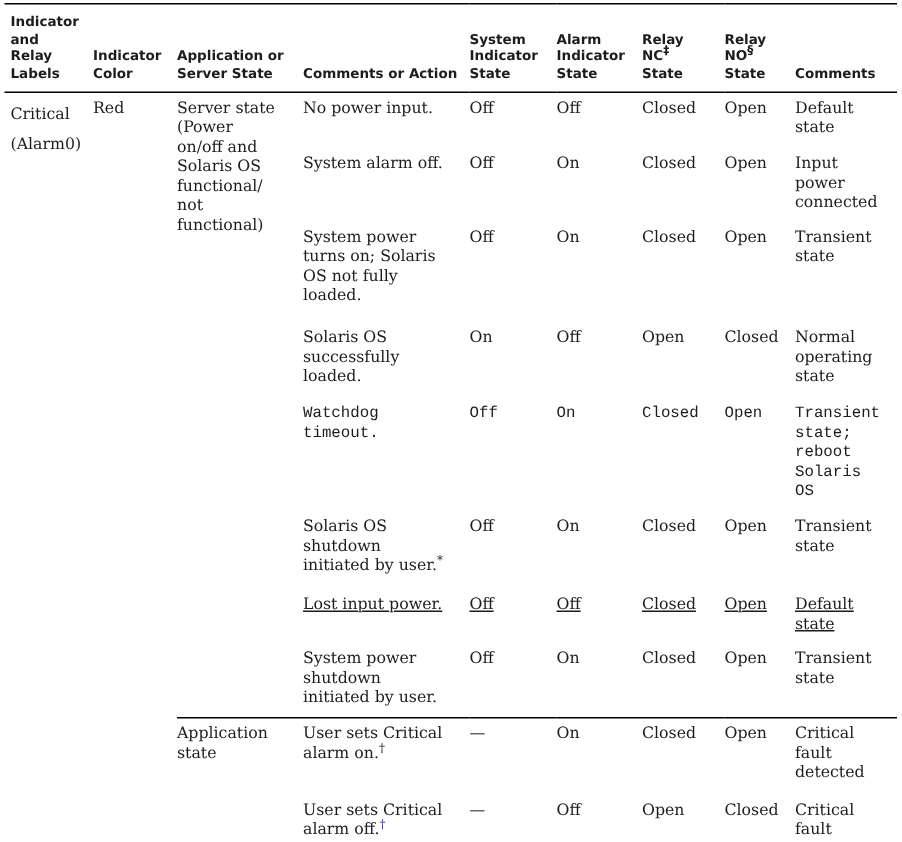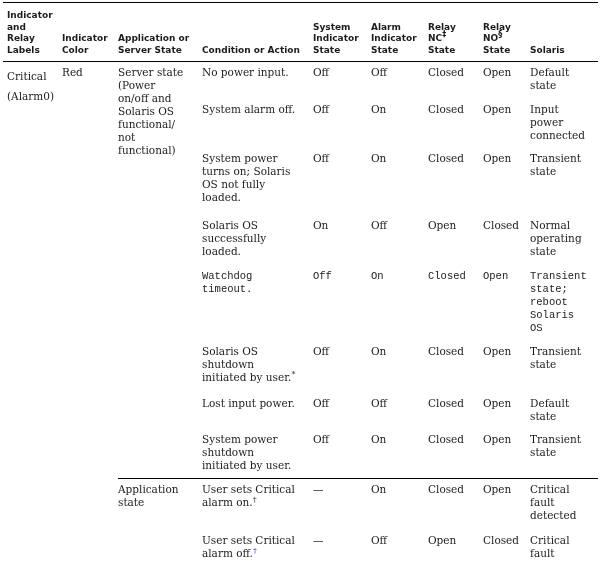--- a/index.html
+++ b/index.html
@@ -54,26 +54,26 @@
         <col style="width:57px">
       <col style="width:55px">
         <col style="width:47px">
         <col style="width:68px">
     </colgroup>
     <thead>
       <tr id="hdr-row">
           <th class="c1">Indicator<br>and Relay<br>Labels</th>
           <th class="c2">Indicator<br>Color</th>
           <th class="c3">Application or<br>Server State</th>
-          <th class="c4">Condition or Action</th>
+          <th class="c4">Comments or Action</th>
           <th class="c5">System<br>Indicator<br>State</th>
           <th class="c6">Alarm<br>Indicator<br>State</th>
           <th class="c7">Relay<br>NC<sup>‡</sup><br>State</th>
           <th class="c8">Relay<br>NO<sup>§</sup><br>State</th>
-          <th class="c9">Solaris</th>
+          <th class="c9">Comments</th>
         </tr>
     </thead>
     <tbody id="table-body">
         <tr style="height: 37px;">
           <td rowspan="10" class="c1 label-cell">Critical<br>(Alarm0)</td>
           <td rowspan="10" class="c2">Red</td>
           <td rowspan="8" class="c3">Server state<br>(Power<br>on/off and<br>Solaris OS<br>functional/<br>not<br>functional)</td>
           <td class="c4">No power input.</td>
           <td class="c5">Off</td>
           <td class="c6">Off</td>
@@ -114,21 +114,21 @@
           <td class="c9">Transient<br>state;<br>reboot<br>Solaris OS</td>
         </tr>
         <tr style="height: 52px;">
           <td class="c4">Solaris OS<br>shutdown<br>initiated by user.<sup>*</sup></td>
           <td class="c5">Off</td>
           <td class="c6">On</td>
           <td class="c7">Closed</td>
           <td class="c8">Open</td>
           <td class="c9">Transient<br>state</td>
         </tr>
-        <tr style="height: 36px;">
+        <tr style="height: 36px; text-decoration: underline;">
           <td class="c4">Lost input power.</td>
           <td class="c5">Off</td>
           <td class="c6">Off</td>
           <td class="c7">Closed</td>
           <td class="c8">Open</td>
           <td class="c9">Default<br>state</td>
         </tr>
         <tr style="height: 49px;">
           <td class="c4">System power<br>shutdown<br>initiated by user.</td>
           <td class="c5">Off</td>

